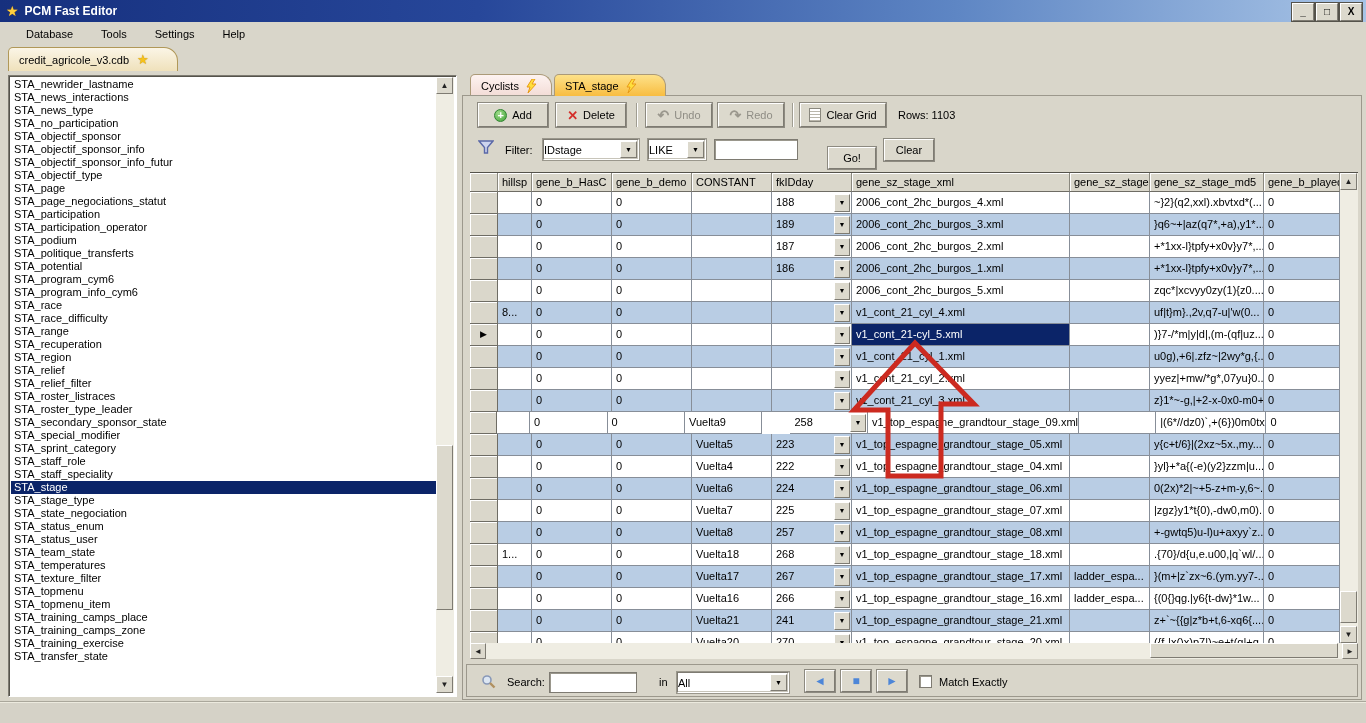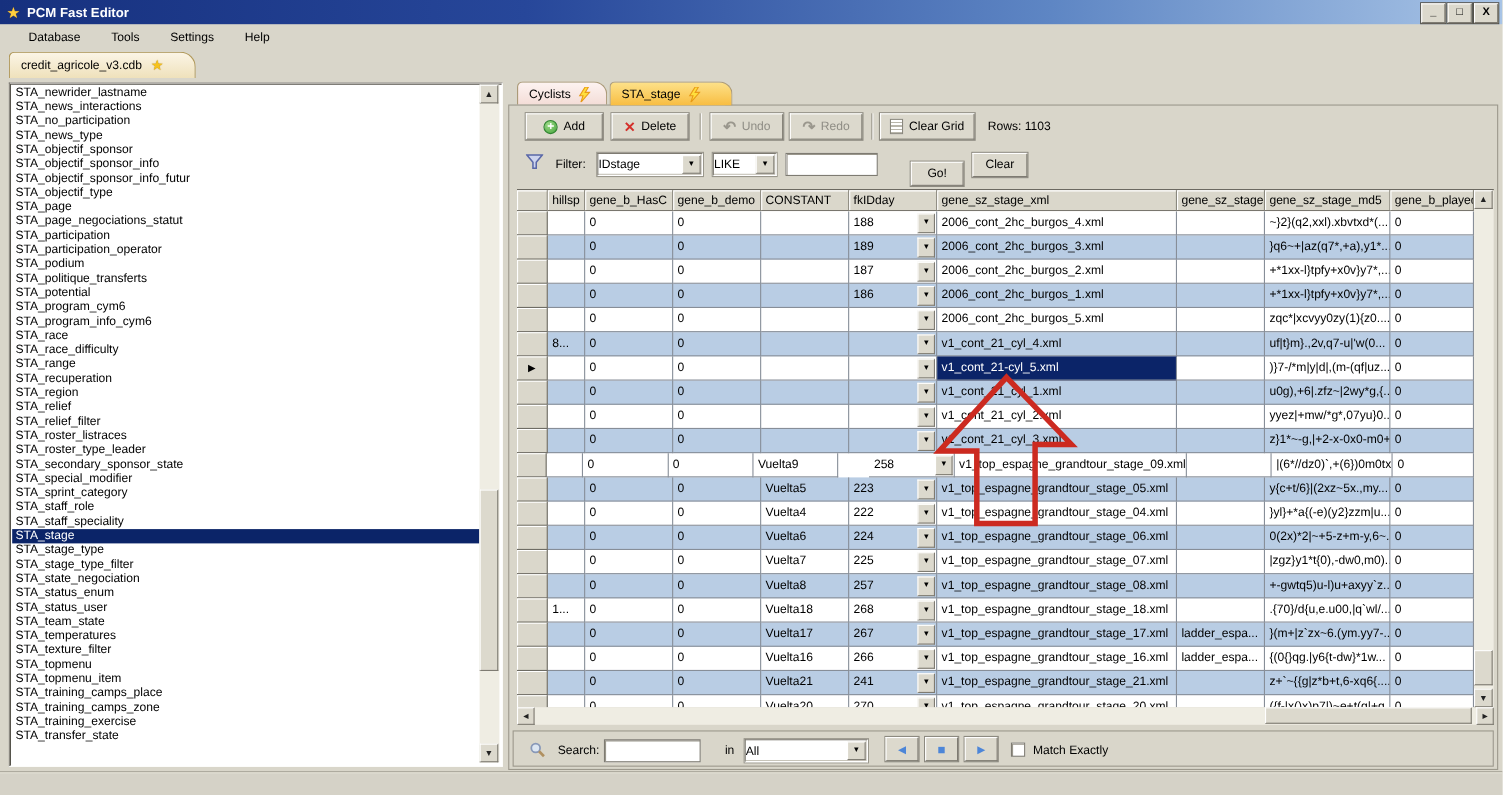--- a/index.html
+++ b/index.html
@@ -133,22 +133,22 @@
     <div class="dbtab">
       <span>credit_agricole_v3.cdb</span>
       <span class="star">★</span>
     </div>
   </div>
 
   <div class="left-panel">
     <div class="table-list">
         <div class="li">STA_newrider_lastname</div>
         <div class="li">STA_news_interactions</div>
+        <div class="li">STA_news_type</div>
         <div class="li">STA_no_participation</div>
-        <div class="li">STA_news_type</div>
         <div class="li">STA_objectif_sponsor</div>
         <div class="li">STA_objectif_sponsor_info</div>
         <div class="li">STA_objectif_sponsor_info_futur</div>
         <div class="li">STA_objectif_type</div>
         <div class="li">STA_page</div>
         <div class="li">STA_page_negociations_statut</div>
         <div class="li">STA_participation</div>
         <div class="li">STA_participation_operator</div>
         <div class="li">STA_podium</div>
         <div class="li">STA_politique_transferts</div>
@@ -164,21 +164,20 @@
         <div class="li">STA_relief_filter</div>
         <div class="li">STA_roster_listraces</div>
         <div class="li">STA_roster_type_leader</div>
         <div class="li">STA_secondary_sponsor_state</div>
         <div class="li">STA_special_modifier</div>
         <div class="li">STA_sprint_category</div>
         <div class="li">STA_staff_role</div>
         <div class="li">STA_staff_speciality</div>
         <div class="li sel">STA_stage</div>
         <div class="li">STA_stage_type</div>
-        <div class="li">STA_stage_type_filter</div>
         <div class="li">STA_state_negociation</div>
         <div class="li">STA_status_enum</div>
         <div class="li">STA_status_user</div>
         <div class="li">STA_team_state</div>
         <div class="li">STA_temperatures</div>
         <div class="li">STA_texture_filter</div>
         <div class="li">STA_topmenu</div>
         <div class="li">STA_topmenu_item</div>
         <div class="li">STA_training_camps_place</div>
         <div class="li">STA_training_camps_zone</div>

